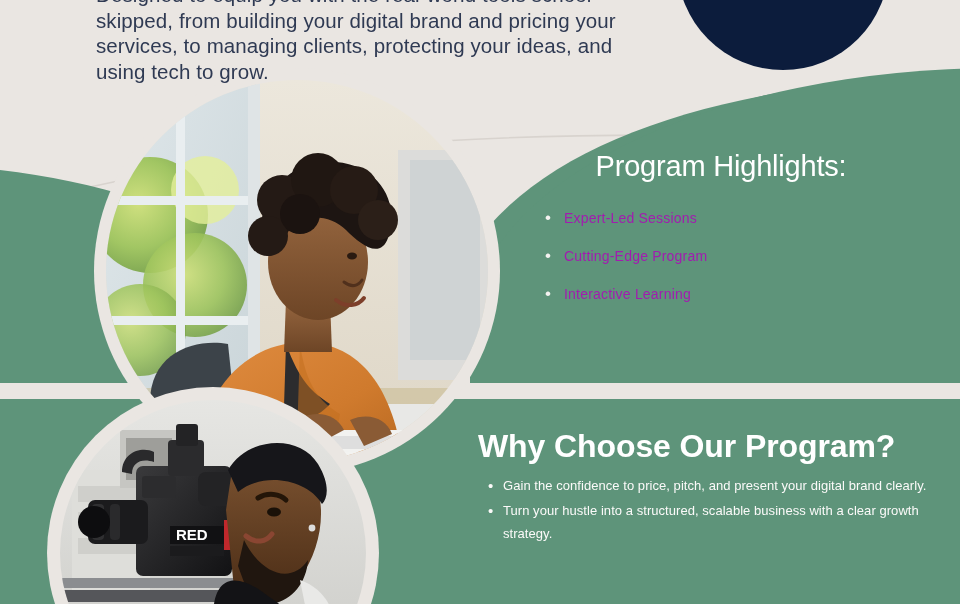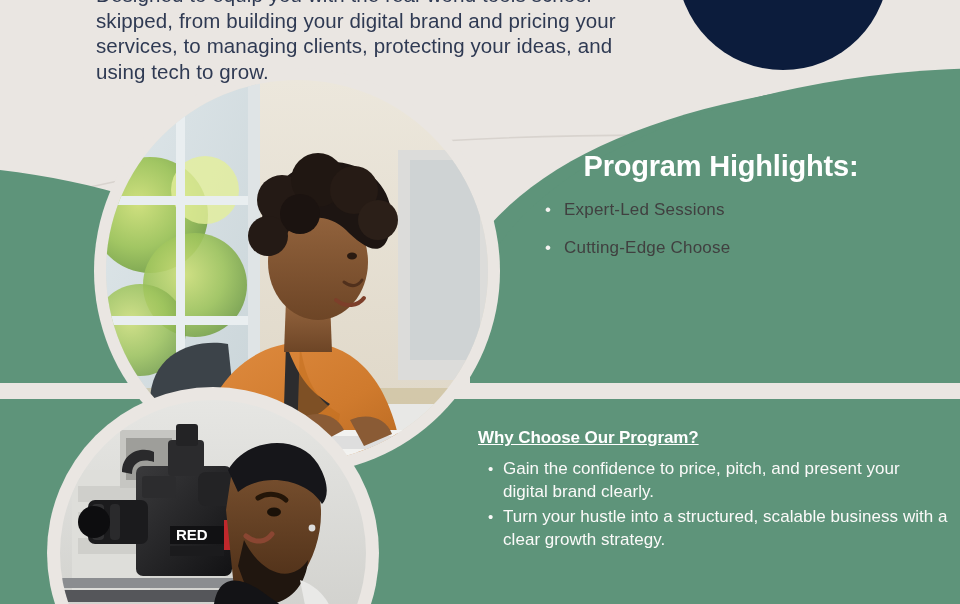--- a/index.html
+++ b/index.html
@@ -31,69 +31,68 @@
   }
 
   .hl-block {
     position: absolute;
     left: 496px;
     top: 150px;
     width: 450px;
   }
   .hl-title {
     font-size: 29px;
-    font-weight: bold;
+    font-weight: normal;
     color: #ffffff;
     letter-spacing: -0.2px;
     text-align: center;
-    margin: 0 0 8px 0;
+    margin: 0 0 16px 0;
   }
   ul.hl-list {
     margin: 0;
     padding: 0 0 0 68px;
     list-style: none;
   }
   ul.hl-list li {
     position: relative;
-    font-size: 17px;
+    font-size: 14px;
     line-height: 38px;
-    color: #404040;
+    color: #a21caf;
     letter-spacing: 0.2px;
   }
   ul.hl-list li::before {
     content: "\2022";
     position: absolute;
     left: -19px;
     top: 0;
     font-size: 17px;
     color: #f4f2f0;
   }
 
   .why-block {
     position: absolute;
     left: 478px;
     top: 428px;
     width: 470px;
   }
   .why-title {
-    font-size: 17px;
+    font-size: 32px;
     font-weight: bold;
     color: #ffffff;
     letter-spacing: -0.1px;
     margin: 0 0 9px 0;
-    text-decoration: underline;
   }
   ul.why-list {
     margin: 0;
     padding: 0 0 0 25px;
     list-style: none;
   }
   ul.why-list li {
     position: relative;
-    font-size: 17px;
+    font-size: 13px;
     line-height: 23px;
     color: #fbfaf9;
     margin-bottom: 2px;
     letter-spacing: 0.05px;
   }
   ul.why-list li::before {
     content: "\2022";
     position: absolute;
     left: -15px;
     top: 0;
@@ -273,21 +272,22 @@
       <path d="M 0 399 L 60 399 L 60 604 L 0 604 Z" fill="#5e947a" opacity="0"></path>
     </g>
   </svg>
 
   <div class="intro-para">Designed to equip you with the real-world tools school skipped, from building your digital brand and pricing your services, to managing clients, protecting your ideas, and using tech to grow.</div>
 
   <div class="hl-block">
     <div class="hl-title">Program Highlights:</div>
     <ul class="hl-list">
       <li>Expert-Led Sessions</li>
-      <li>Cutting-Edge Choose</li>
+      <li>Cutting-Edge Program</li>
+      <li>Interactive Learning</li>
     </ul>
   </div>
 
   <div class="why-block">
     <div class="why-title">Why Choose Our Program?</div>
     <ul class="why-list">
       <li>Gain the confidence to price, pitch, and present your digital brand clearly.</li>
       <li>Turn your hustle into a structured, scalable business with a clear growth strategy.</li>
     </ul>
   </div>

